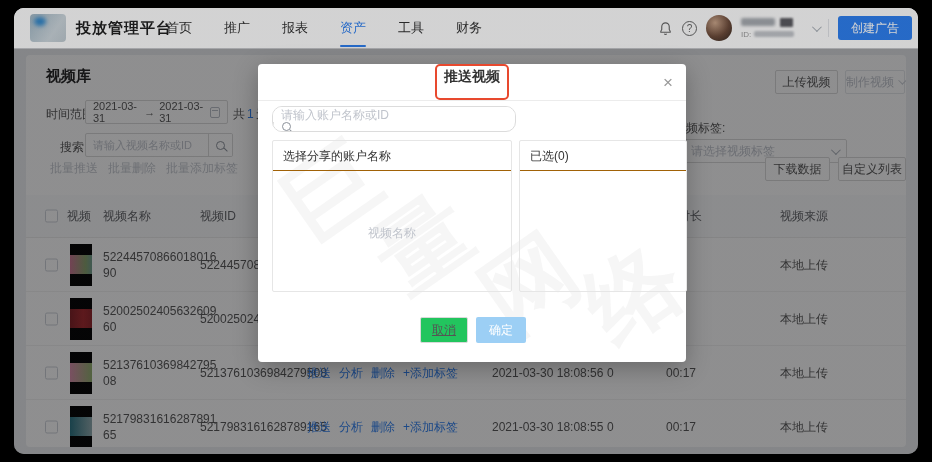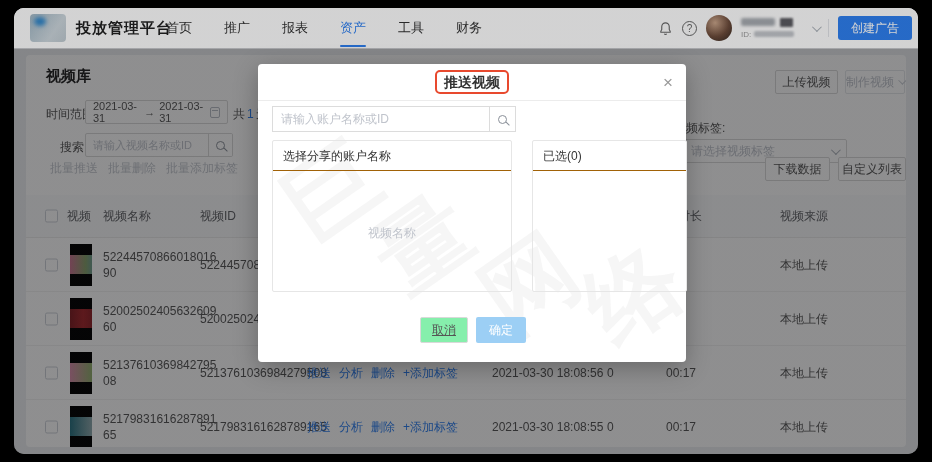--- a/index.html
+++ b/index.html
@@ -83,35 +83,35 @@
 
   
   .mask{position:absolute;inset:0;z-index:40;pointer-events:none;
     background:linear-gradient(to bottom, rgba(8,8,10,0.18) 0px, rgba(8,8,10,0.18) 40px, rgba(10,10,12,0.46) 41px, rgba(10,10,12,0.46) 100%);}
 
   
   .modal{position:absolute;left:258px;top:64px;width:428px;height:298px;background:#fff;border-radius:4px;z-index:100;box-shadow:0 6px 24px rgba(0,0,0,0.28);}
   .wm{position:absolute;inset:0;overflow:hidden;pointer-events:none;border-radius:4px;}
   .wm span{position:absolute;font-size:92px;font-weight:bold;color:rgba(70,70,70,0.05);transform:rotate(-35deg);}
   .wm .w0{left:28px;top:66px;} .wm .w1{left:120px;top:118px;} .wm .w2{left:226px;top:158px;} .wm .w3{left:330px;top:168px;}
-  .m-head{position:relative;height:37px;border-bottom:1px solid #ececec;display:flex;align-items:center;justify-content:center;}
+  .m-head{position:relative;height:37px;border-bottom:1px solid #ececec;display:flex;justify-content:center;}
   .m-title-box{border:2px solid #e8492e;border-radius:5px;padding:0 7px;line-height:20px;}
   .m-title{font-size:14px;font-weight:bold;color:#333;}
   .m-close{position:absolute;right:13px;top:50%;transform:translateY(-50%);font-size:17px;color:#999;line-height:1;cursor:pointer;}
-  .m-search{position:absolute;left:14px;top:42px;width:244px;height:26px;border:1px solid #dcdcdc;border-radius:0;display:flex;overflow:hidden;background:#fff;}
+  .m-search{position:absolute;left:14px;top:42px;width:244px;height:26px;border:1px solid #dcdcdc;border-radius:10px;display:flex;overflow:hidden;background:#fff;flex-direction:column;}
   .m-search input{flex:1;border:none;outline:none;padding:0 8px;font-size:12px;color:#555;min-width:0;font-family:inherit;}
   .m-search input::placeholder{color:#c0c4cc;}
   .m-sbtn{width:26px;border-left:1px solid #dcdcdc;display:flex;align-items:center;justify-content:center;background:#fff;cursor:pointer;}
   .panel{position:absolute;top:76px;height:152px;border:1px solid #e6e6e6;border-radius:2px;background:transparent;}
   .panel-l{left:14px;width:240px;}
-  .panel-r{left:274px;width:155px;}
+  .panel-r{left:261px;width:168px;}
   .p-head{height:30px;line-height:30px;padding:0 10px;font-size:12px;color:#333;border-bottom:1px solid #a16207;}
   .p-empty{position:absolute;left:0;right:0;top:84px;text-align:center;font-size:12px;color:#c0c4cc;}
   .m-btn{position:absolute;top:253px;height:26px;border-radius:2px;font-size:12px;display:inline-flex;align-items:center;justify-content:center;cursor:pointer;font-family:inherit;}
-  .m-cancel{left:162px;width:48px;background:#86efac;border:1px solid #d9d9d9;color:#555;text-decoration:underline;}
+  .m-cancel{left:162px;width:48px;background:#22c55e;border:1px solid #d9d9d9;color:#555;text-decoration:underline;}
   .m-confirm{left:218px;width:50px;background:#9ccff5;border:none;color:#fff;}
 </style>
 </head>
 <body>
 
 <div class="stage">
   <div class="window">
 
     <div class="appbar">
       <div class="logo"></div>

